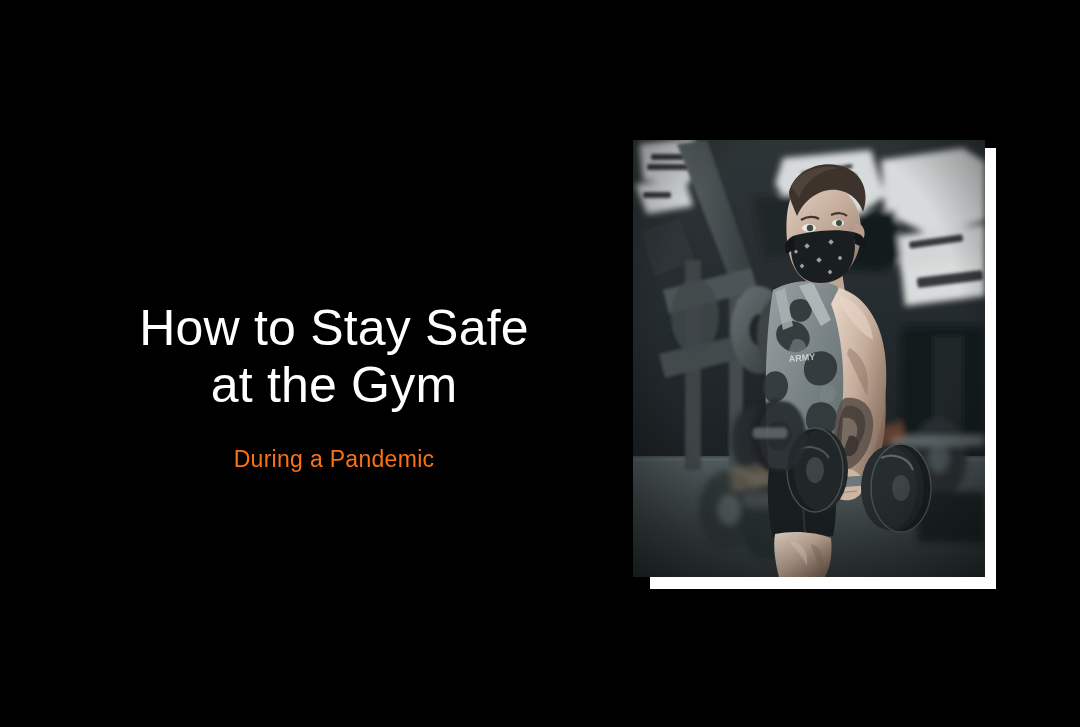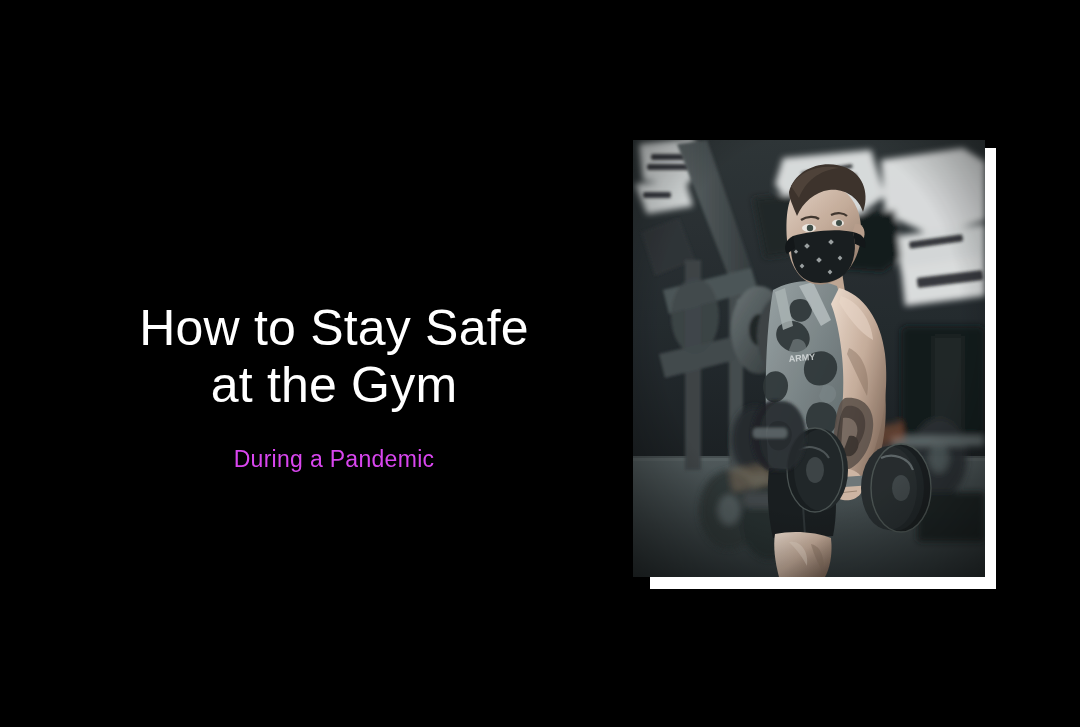--- a/index.html
+++ b/index.html
@@ -30,21 +30,21 @@
   #headline {
     color:#ffffff;
     font-size:50px;
     line-height:57px;
     font-weight:300;
     letter-spacing:0.2px;
     white-space:pre-line;
   }
 
   #subtitle {
-    color:#d946ef;
+    color:#f97316;
     font-size:23px;
     line-height:30px;
     font-weight:400;
     letter-spacing:0.3px;
     margin-top:30px;
   }
 
   
   #photo-figure {
     position:absolute;

